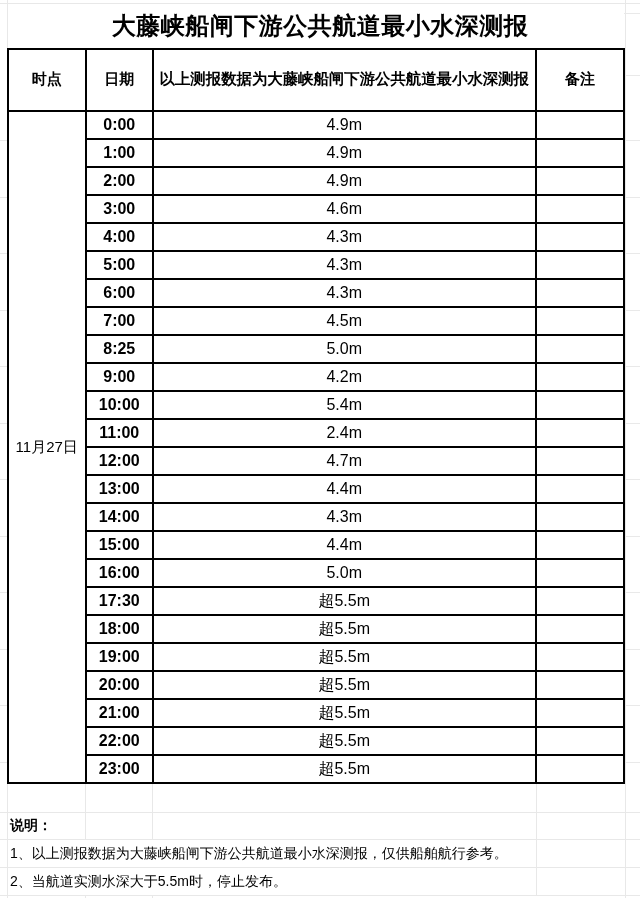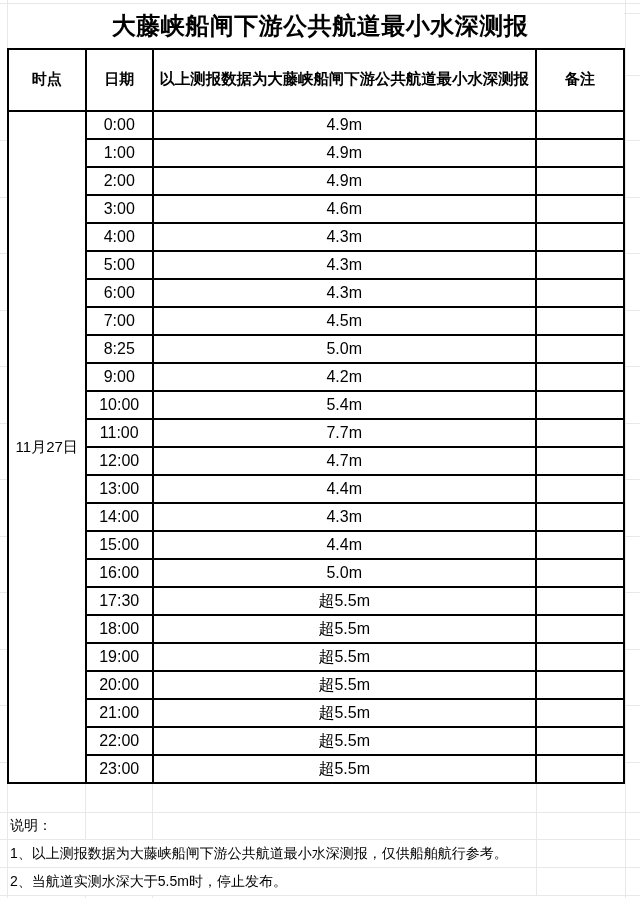--- a/index.html
+++ b/index.html
@@ -32,21 +32,21 @@
     grid-template-rows:59.5px repeat(24,1fr);
     gap:2.5px;
   }
   .cell{
     background:#fff;display:flex;align-items:center;justify-content:center;
     overflow:hidden;white-space:nowrap;
   }
   .hcell{font-size:15px;font-weight:600;}
   .hcell-depth{font-size:15.4px;font-weight:600;letter-spacing:0;}
   .date-cell{grid-row:span 24;font-size:15px;font-weight:500;}
-  .time-cell{font-size:16px;font-weight:400;}
+  .time-cell{font-size:16px;font-weight:700;}
   .depth-cell{font-size:16px;font-weight:400;}
   .remark-cell{font-size:16px;}
 
   
   .note-row{
     position:absolute;left:0;width:640px;height:27px;
     display:flex;align-items:center;
     padding-left:10px;box-sizing:border-box;
     font-size:14px;font-weight:500;white-space:nowrap;
   }
@@ -148,21 +148,21 @@
 
   <div class="cell time-cell">9:00</div>
   <div class="cell depth-cell">4.2m</div>
   <div class="cell remark-cell"></div>
 
   <div class="cell time-cell">10:00</div>
   <div class="cell depth-cell">5.4m</div>
   <div class="cell remark-cell"></div>
 
   <div class="cell time-cell">11:00</div>
-  <div class="cell depth-cell">7.7m</div>
+  <div class="cell depth-cell">2.4m</div>
   <div class="cell remark-cell"></div>
 
   <div class="cell time-cell">12:00</div>
   <div class="cell depth-cell">4.7m</div>
   <div class="cell remark-cell"></div>
 
   <div class="cell time-cell">13:00</div>
   <div class="cell depth-cell">4.4m</div>
   <div class="cell remark-cell"></div>
 
@@ -200,15 +200,15 @@
 
   <div class="cell time-cell">22:00</div>
   <div class="cell depth-cell">超5.5m</div>
   <div class="cell remark-cell"></div>
 
   <div class="cell time-cell">23:00</div>
   <div class="cell depth-cell">超5.5m</div>
   <div class="cell remark-cell"></div>
 </div>
 
-<div class="note-row" style="top:812px;">说明：</div>
+<div class="note-row" style="top:812px;font-weight:bold;">说明：</div>
 <div class="note-row" style="top:840px;">1、以上测报数据为大藤峡船闸下游公共航道最小水深测报，仅供船舶航行参考。</div>
 <div class="note-row" style="top:868px;">2、当航道实测水深大于5.5m时，停止发布。</div>
 
 </body></html>

